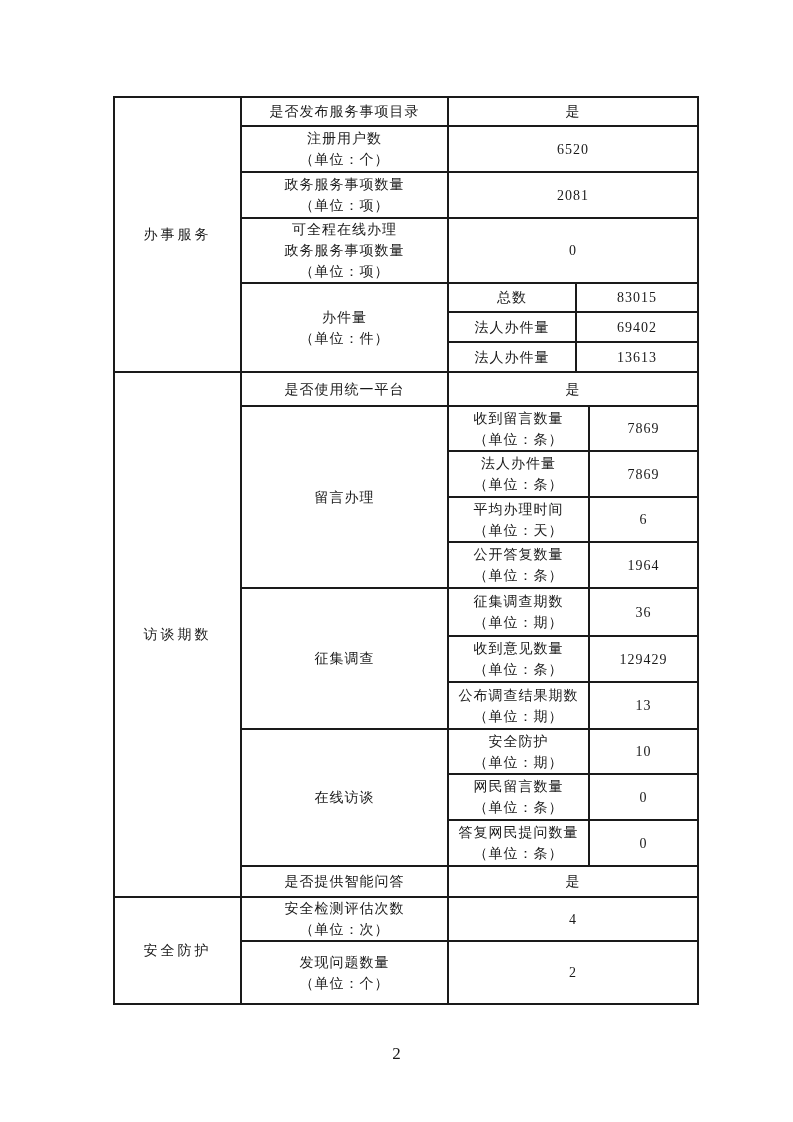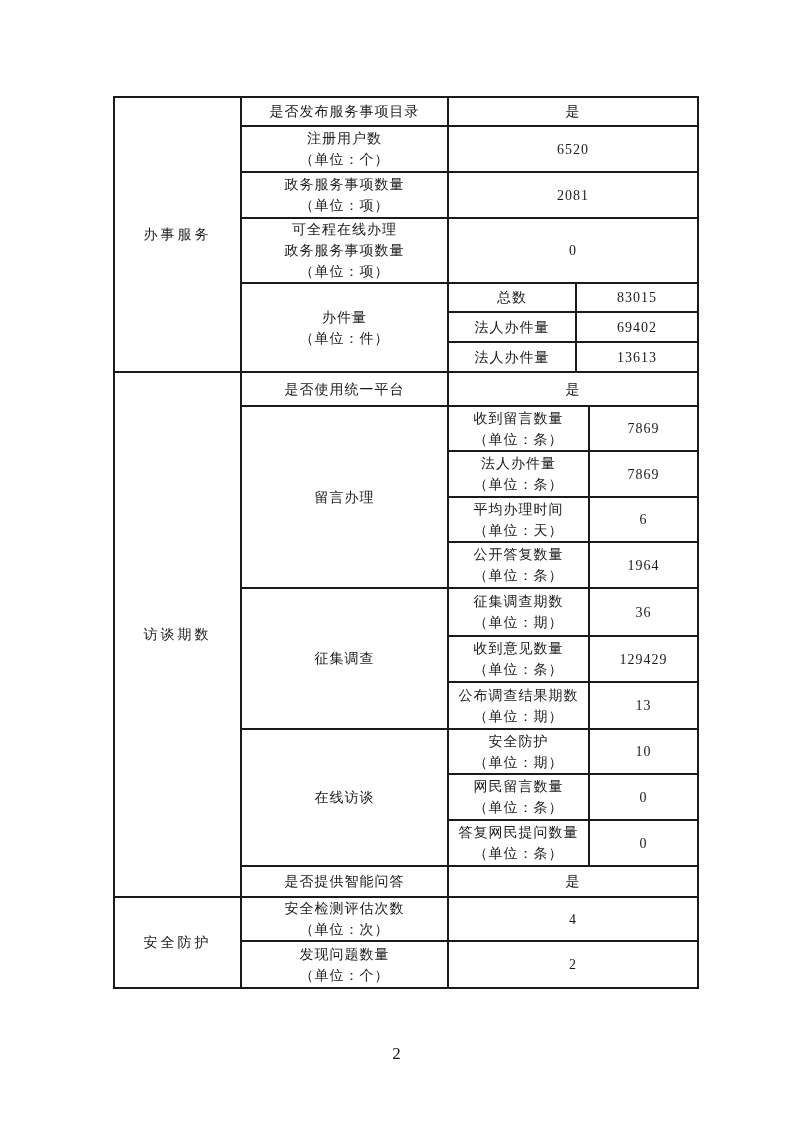--- a/index.html
+++ b/index.html
@@ -157,21 +157,21 @@
         <td class="lbl">是否提供智能问答</td>
         <td class="val" colspan="3">是</td>
       </tr>
 
       <tr style="height:43px">
         <td class="cat" rowspan="2">安全防护</td>
         <td class="lbl">安全检测评估次数
 （单位：次）</td>
         <td class="val" colspan="3">4</td>
       </tr>
-      <tr style="height:47px">
+      <tr style="height:63px">
         <td class="lbl">发现问题数量
 （单位：个）</td>
         <td class="val" colspan="3">2</td>
       </tr>
     </tbody>
   </table>
 
   <div class="pagenum">2</div>
 </div>
 

